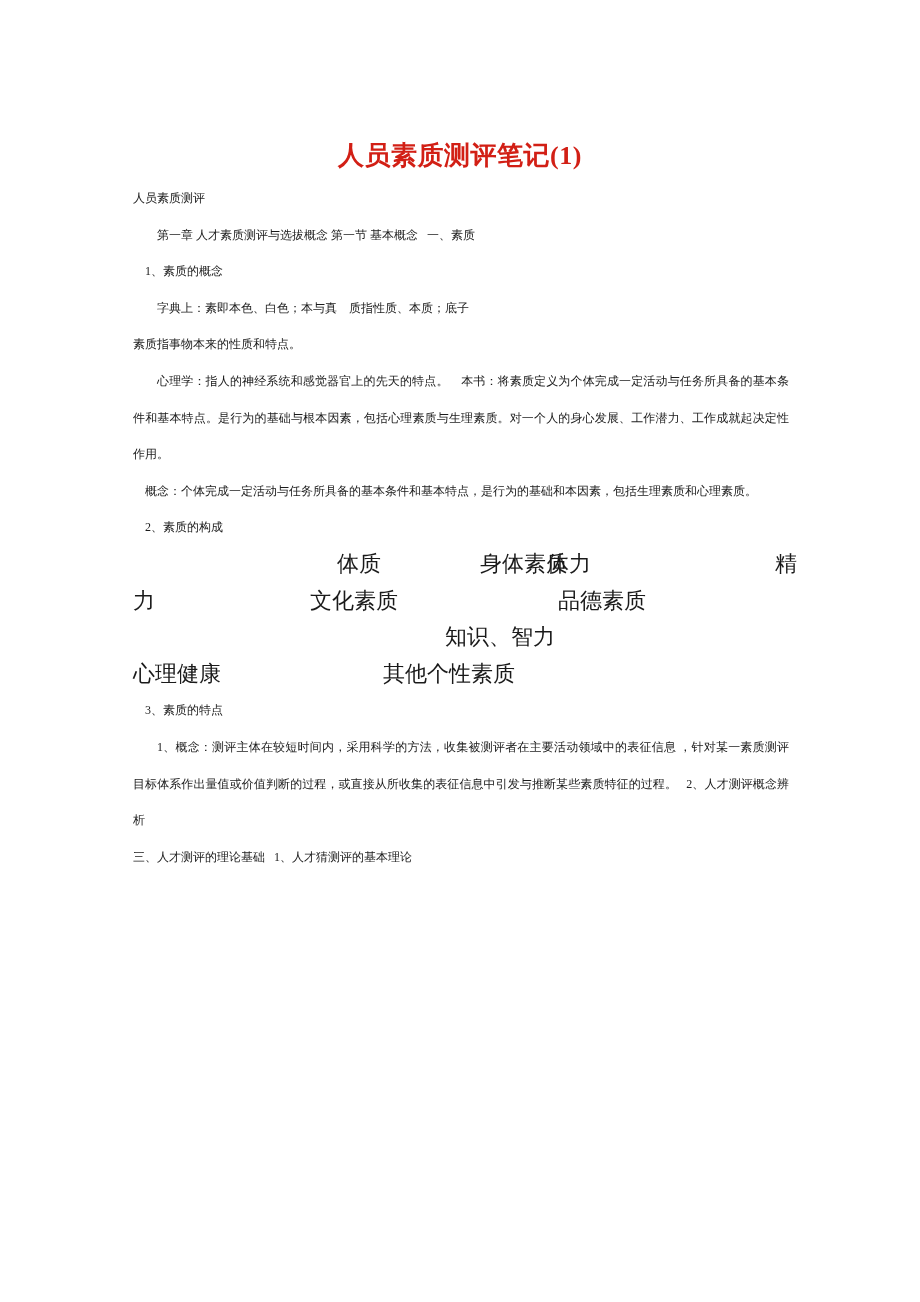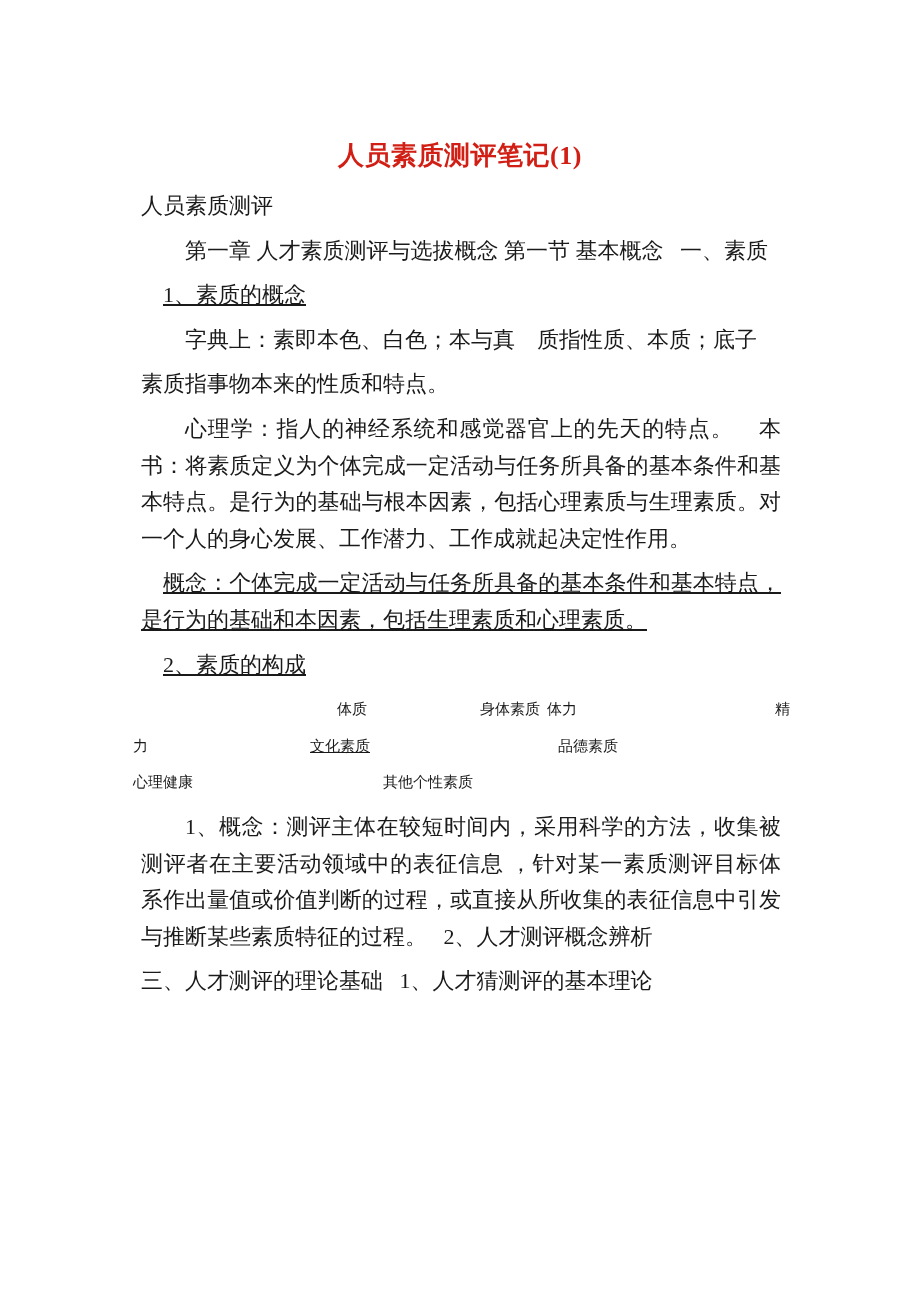--- a/index.html
+++ b/index.html
@@ -34,37 +34,37 @@
     letter-spacing: 0.5px;
     font-family: "Liberation Serif", "DejaVu Serif", serif;
   }
   .body-block {
     position: absolute;
     top: 180px;
     left: 133px;
     width: 656px;
   }
   p.line {
-    margin: 8px;
-    font-size: 22px;
+    margin: 0;
+    font-size: 12px;
     line-height: 36.6px;
     text-align: justify;
     text-justify: inter-ideograph;
     white-space: pre-wrap;
     word-break: break-all;
   }
   p.indent1 { text-indent: 2em; }
-  p.indent-half { text-indent: 1em; text-decoration: underline; }
+  p.indent-half { text-indent: 1em; }
   p.noindent { text-indent: 0; }
 
   
   .scatter {
     position: relative;
     height: 36.6px;
-    font-size: 15px;
+    font-size: 22px;
     line-height: 36.6px;
   }
   .scatter span.cell {
     position: absolute;
     top: 0;
     white-space: nowrap;
   }
 </style>
 </head>
 <body>
@@ -93,29 +93,33 @@
 
     <div>
       <div class="scatter">
         <span class="cell" style="left: 204px;">体质</span>
         <span class="cell" style="left: 314px; margin-left: 33px;">身体素质</span>
         <span class="cell" style="left: 414px;">体力</span>
         <span class="cell" style="left: 642px;">精</span>
       </div>
       <div class="scatter">
         <span class="cell" style="left: 0px;">力</span>
-        <span class="cell" style="left: 177px; text-decoration: underline;">文化素质</span>
+        <span class="cell" style="left: 177px;">文化素质</span>
         <span class="cell" style="left: 425px; text-align: right;">品德素质</span>
+      </div>
+      <div class="scatter">
+        <span class="cell" style="left: 312px;">知识、智力</span>
       </div>
       <div class="scatter">
         <span class="cell" style="left: 0px;">心理健康</span>
         <span class="cell" style="left: 250px;">其他个性素质</span>
       </div>
     </div>
 
+    <p class="line indent-half">3、素质的特点</p>
 
 
     <p class="line indent1">1、概念：测评主体在较短时间内，采用科学的方法，收集被测评者在主要活动领域中的表征信息 ，针对某一素质测评目标体系作出量值或价值判断的过程，或直接从所收集的表征信息中引发与推断某些素质特征的过程。   2、人才测评概念辨析</p>
 
 
     <p class="line noindent">三、人才测评的理论基础   1、人才猜测评的基本理论</p>
 
   </div>
 </div>
 

